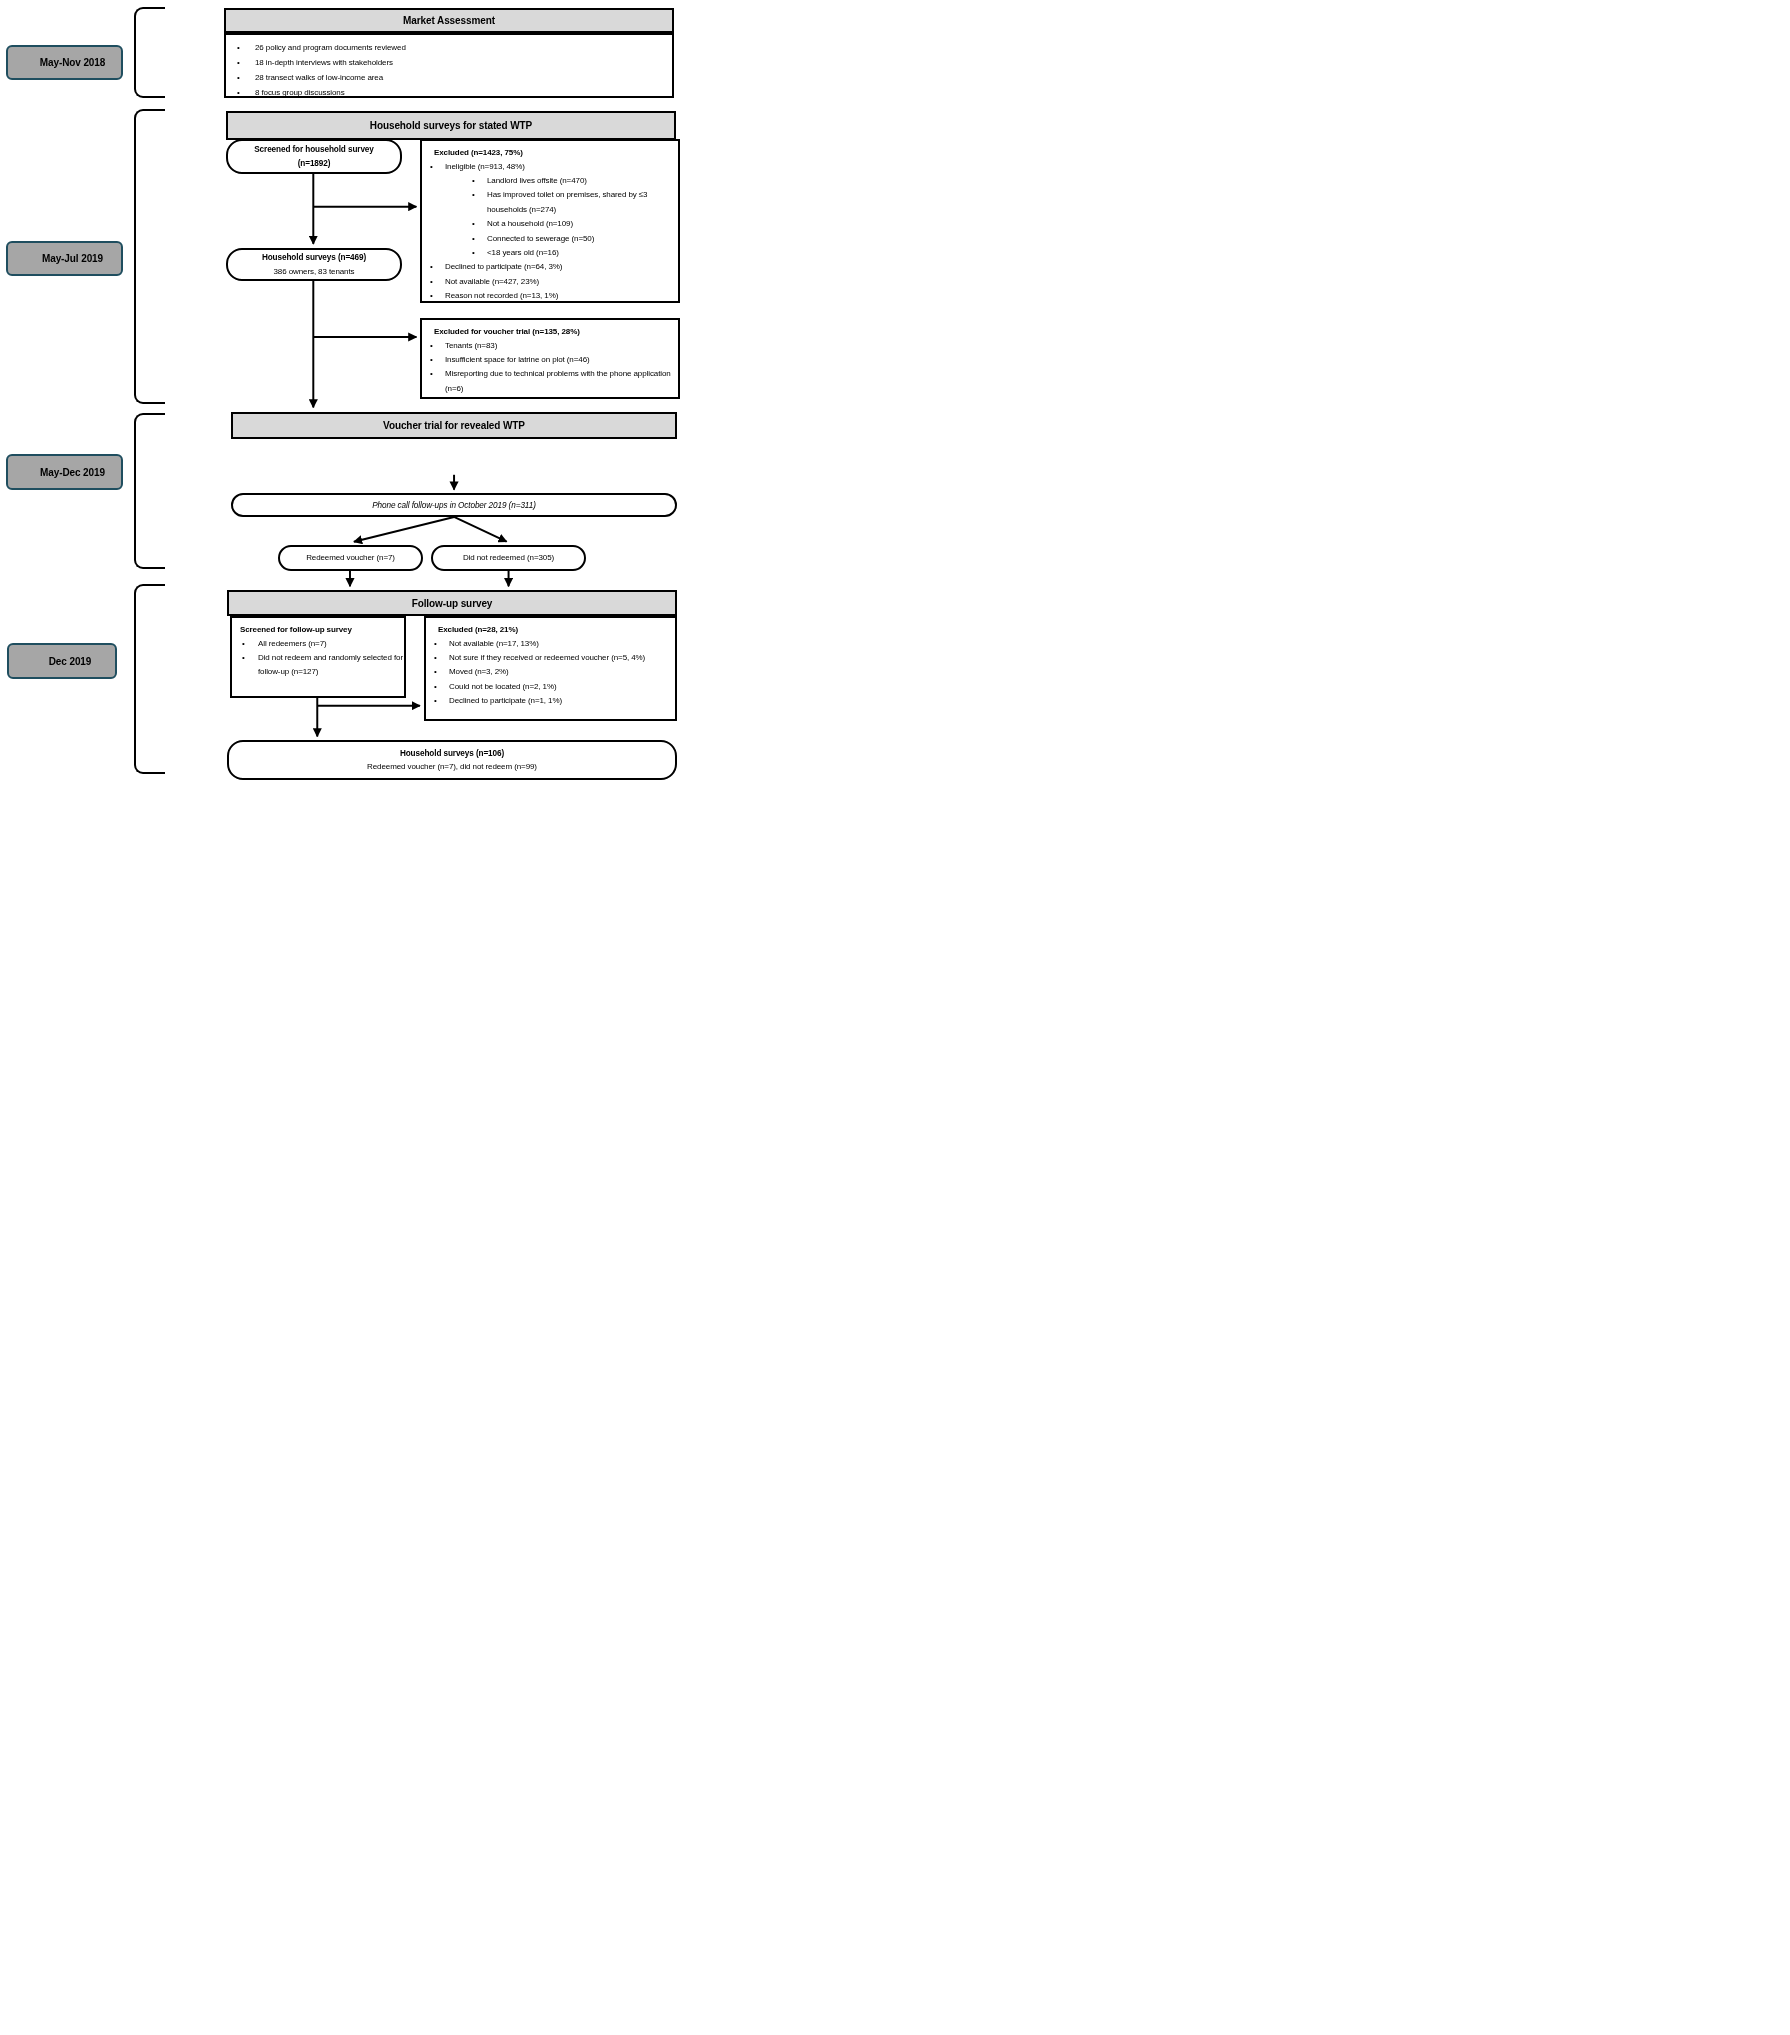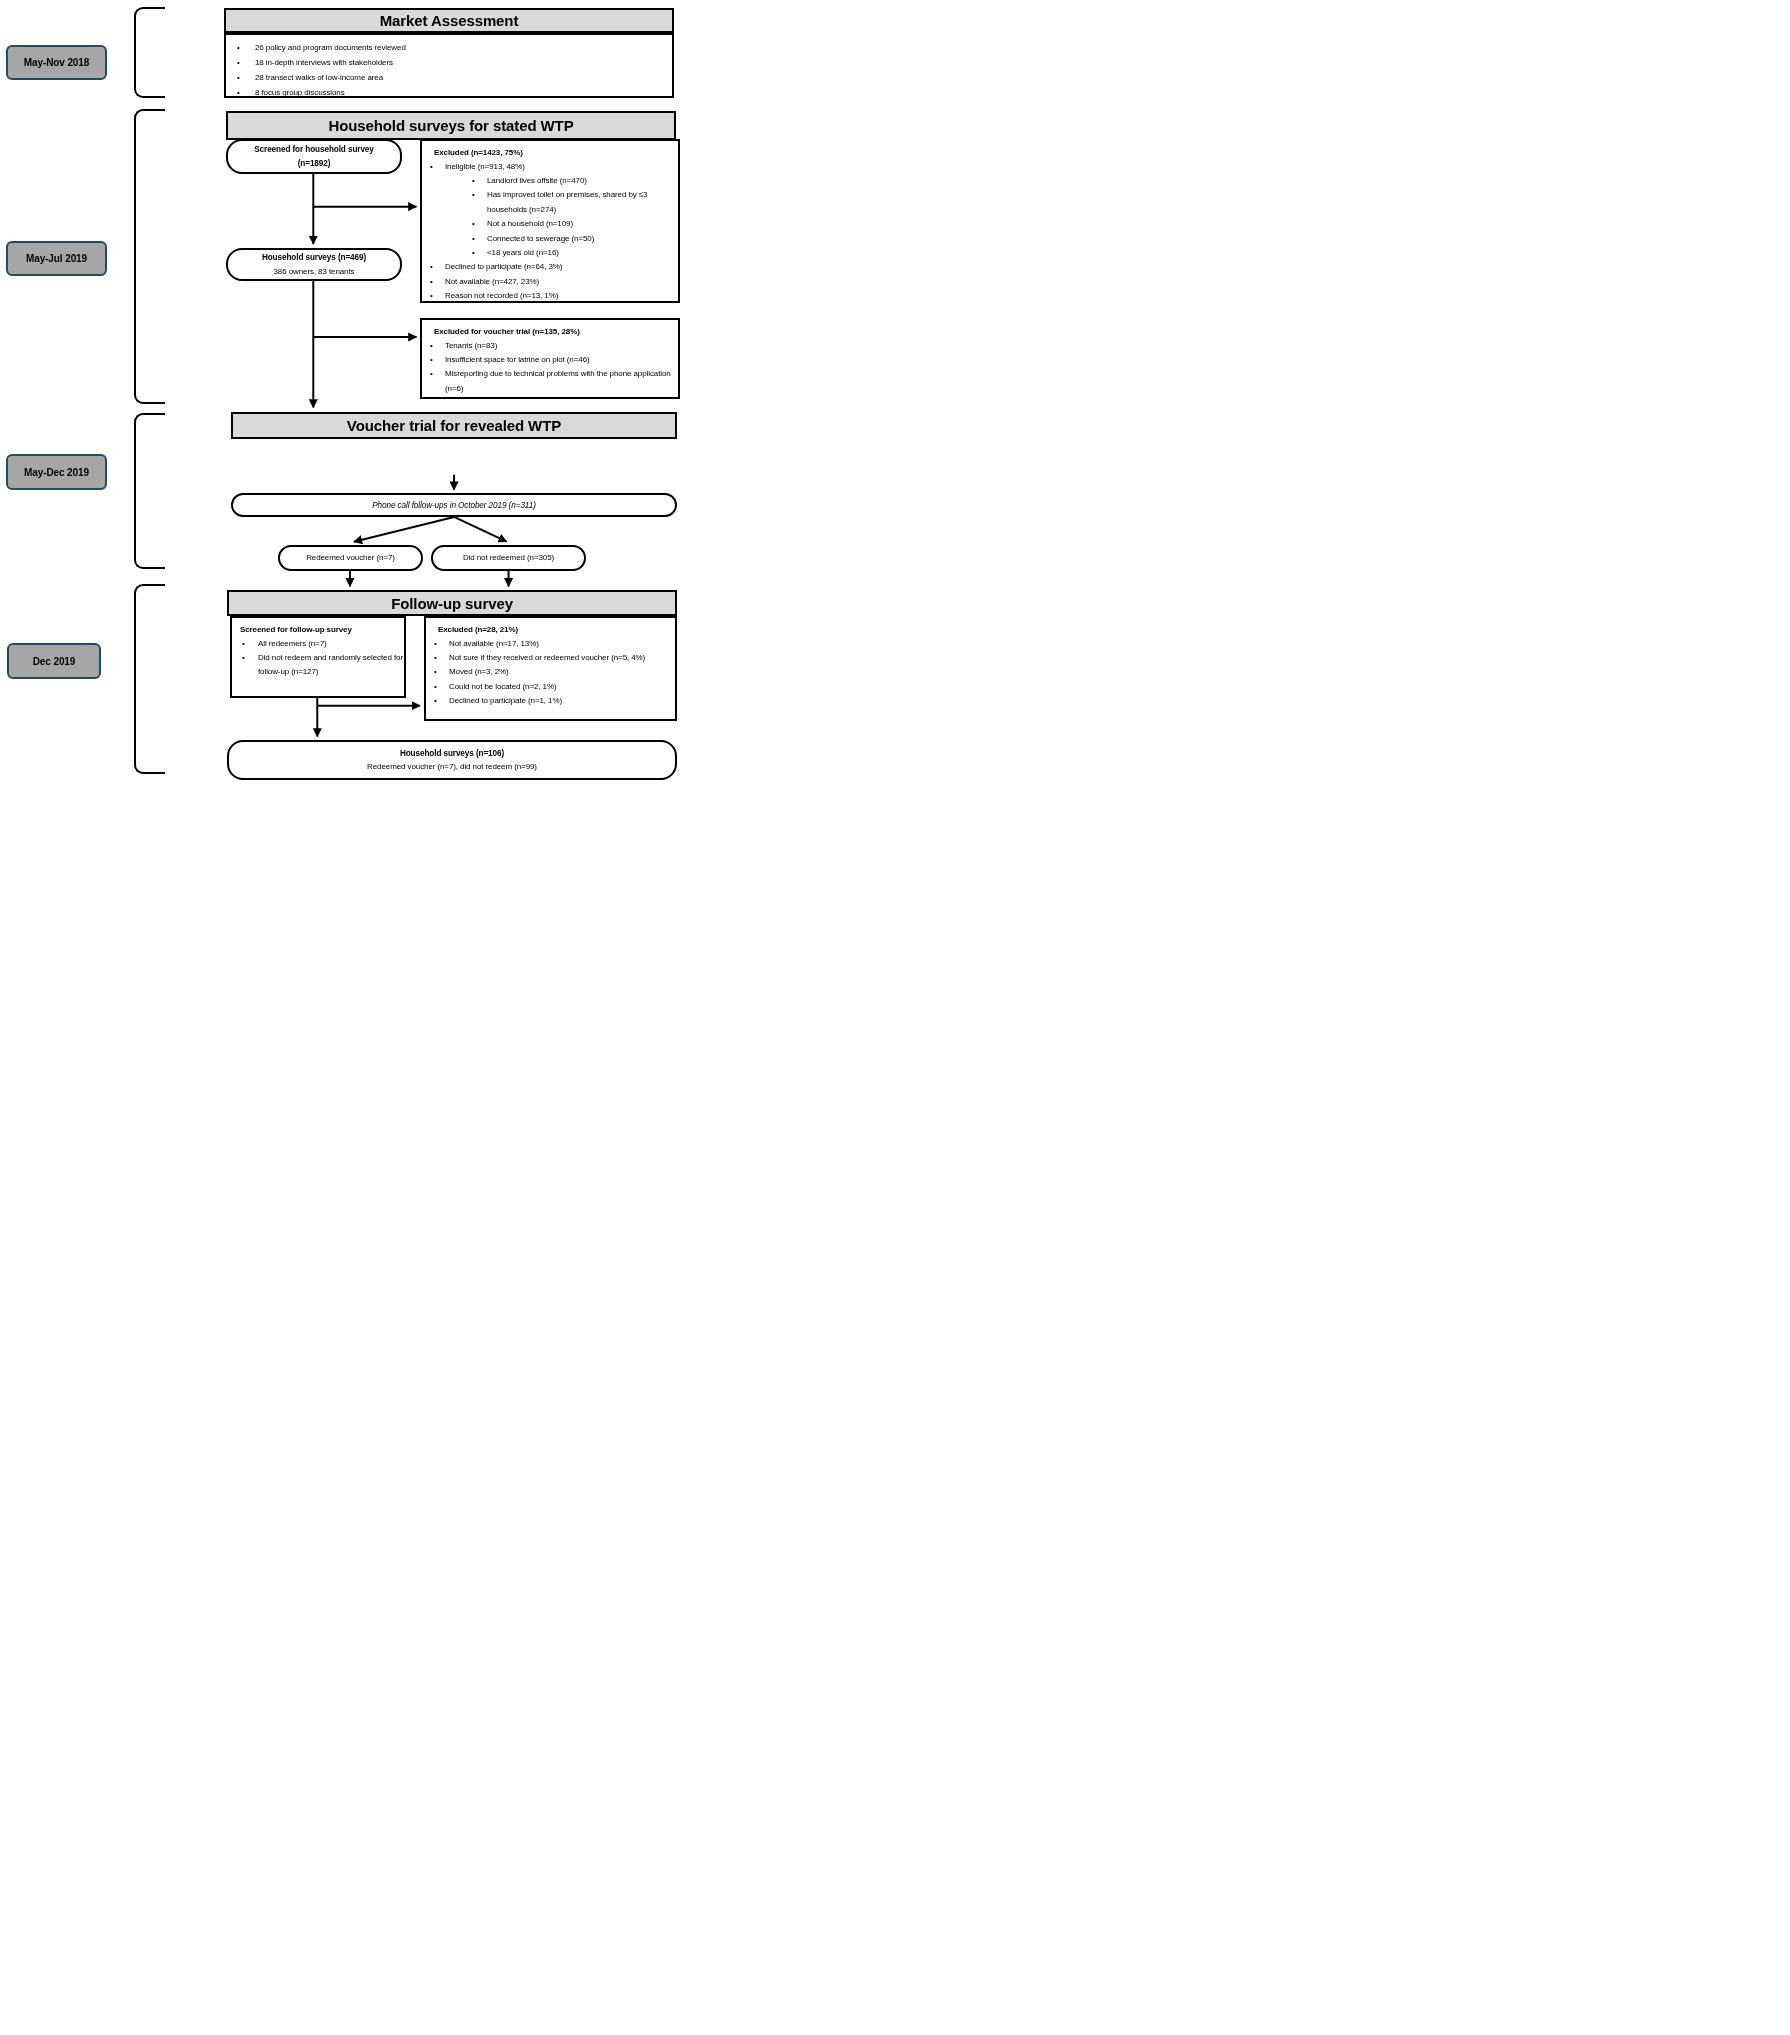--- a/index.html
+++ b/index.html
@@ -9,29 +9,29 @@
     --line:#000000;
   }
   html,body{margin:0;padding:0;background:#ffffff;}
   body{font-family:"Liberation Sans", sans-serif; color:#000;}
   .canvas{position:relative;width:694px;height:789px;background:#fff;overflow:hidden;letter-spacing:-0.1px;}
   .connectors{position:absolute;left:0;top:0;width:694px;height:789px;z-index:1;pointer-events:none;}
 
   
   .date-chip{position:absolute;z-index:3;background:var(--label-fill);border:2px solid var(--label-border);
     border-radius:6px;display:flex;align-items:center;justify-content:center;
-    font-weight:bold;font-size:10px;}
+    font-weight:bold;font-size:10px;padding-left:16px;}
   
   .bracket{position:absolute;z-index:2;border-left:2.5px solid var(--line);border-top:2.5px solid var(--line);
     border-bottom:2.5px solid var(--line);border-radius:9px 0 0 9px;}
 
   
   .box{position:absolute;z-index:4;background:#fff;border:2px solid var(--line);box-sizing:border-box;}
   .hdr{background:var(--header-fill);display:flex;align-items:center;justify-content:center;}
-  .hdr .t{font-weight:bold;font-size:15px;}
+  .hdr .t{font-weight:bold;font-size:10px;}
   .center{display:flex;flex-direction:column;align-items:center;justify-content:center;text-align:center;border-radius:16px;}
   .l1b{font-weight:bold;font-size:8.2px;line-height:13.4px;}
   .l2n{font-size:8px;line-height:13.4px;}
   .italic{font-style:italic;font-size:8.2px;}
 
   
   .listbox{padding-top:3.5px;font-size:8px;}
   .listbox .title{font-weight:bold;padding-left:12px;line-height:15px;}
   .bullet{position:relative;padding-left:23px;line-height:14.4px;}
   .bullet .marker{position:absolute;left:8px;}

